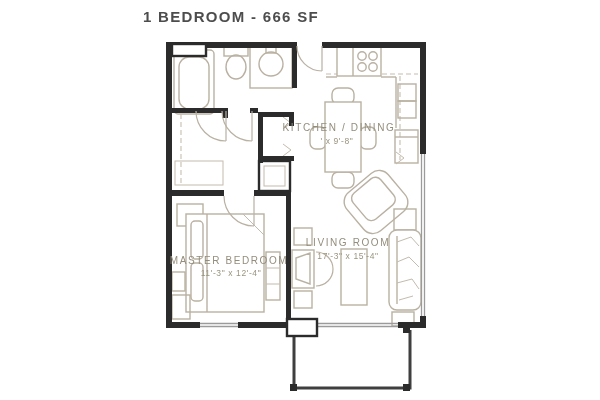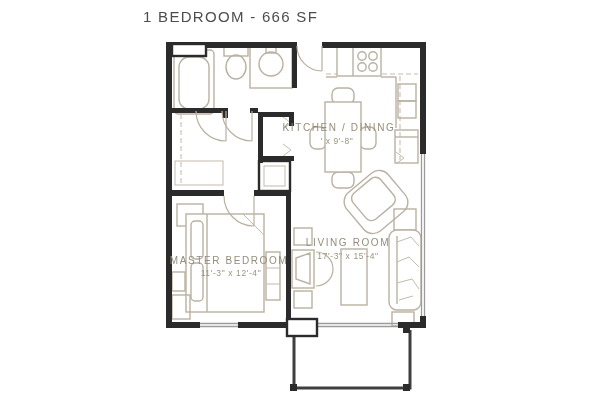--- a/index.html
+++ b/index.html
@@ -2,21 +2,21 @@
 <html><head>
 <meta charset="utf-8">
 <style>
   html,body{margin:0;padding:0;}
   body{
     width:600px;height:400px;background:#ffffff;position:relative;overflow:hidden;
     font-family:"Liberation Sans",sans-serif;
   }
   .plan-title{
     position:absolute;left:143px;top:8px;
-    font-size:15px;letter-spacing:1.3px;color:#4d4d4d;font-weight:400;
+    font-size:15px;letter-spacing:1.3px;color:#4d4d4d;font-weight:700;
   }
   svg{position:absolute;left:0;top:0;}
   .wall{fill:#2b2b2b;stroke:none;}
   .fline{fill:none;stroke:#b9b1a2;stroke-width:1.4;}
   .ffill{fill:#ffffff;stroke:#b9b1a2;stroke-width:1.4;}
   .fthin{fill:none;stroke:#c3bbad;stroke-width:1;}
   .dash{fill:none;stroke:#c6beb0;stroke-width:1.1;stroke-dasharray:5 3;}
   .win{fill:none;stroke:#9b9b9b;stroke-width:1.3;}
   .darkrect{fill:#ffffff;stroke:#2b2b2b;stroke-width:2.4;}
   .patioline{fill:none;stroke:#3f3f3f;stroke-width:3;}

